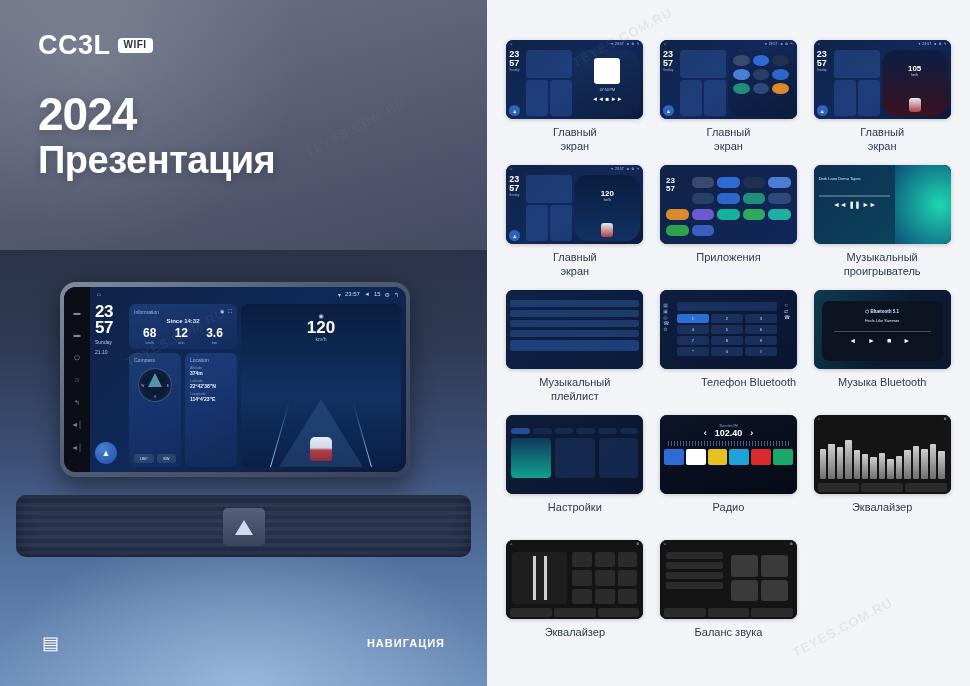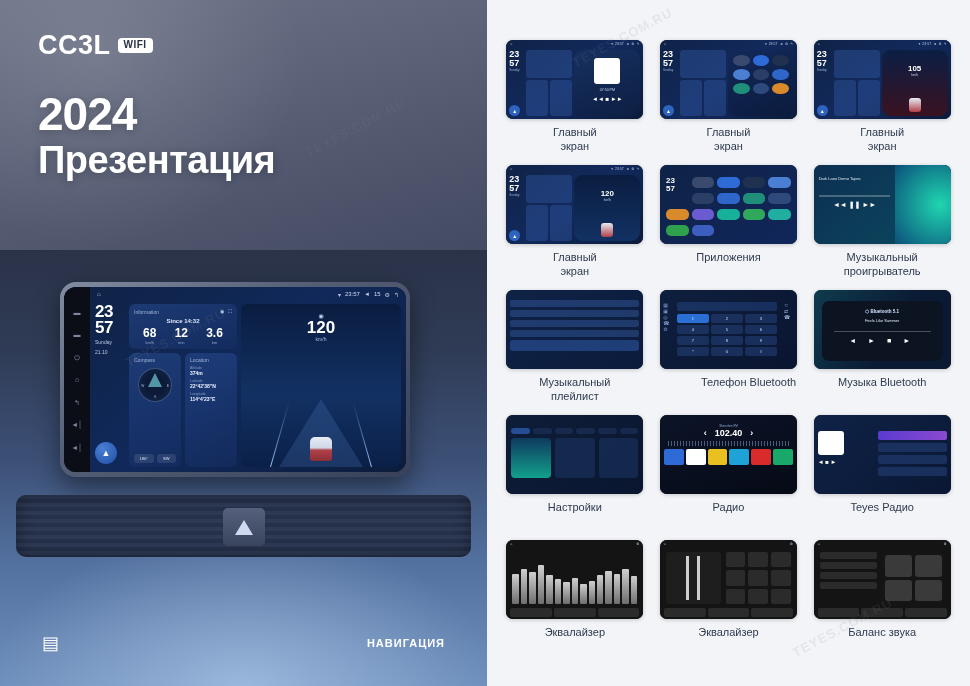--- a/index.html
+++ b/index.html
@@ -210,21 +210,21 @@
   .t-bar .sp{flex:1}
   .t-home { background:linear-gradient(140deg,#0f2347,#12295c 50%,#0b1b3b); height:100%;
     display:flex; flex-direction:column;}
   .t-row { flex:1; display:flex; gap:2px; padding:2px 3px 3px;}
   .t-clock{color:#fff;font-size:9px;font-weight:700;line-height:.95;}
   .t-clock small{display:block;color:#9db0d6;font-size:3px;font-weight:400;margin-top:2px}
   .t-col{display:flex;flex-direction:column;gap:2px;}
   .t-card{background:rgba(48,86,160,.45);border-radius:3px;flex:1}
   .t-orb{width:11px;height:11px;border-radius:50%;background:#2f63c0;margin-top:auto;
     color:#fff;font-size:5px;display:flex;align-items:center;justify-content:center}
-  .t-panel{flex:1;border-radius:9px;overflow:hidden;position:relative}
+  .t-panel{flex:1;border-radius:14px;overflow:hidden;position:relative}
   .t-apps{height:100%;background:linear-gradient(140deg,#0f2347,#10265a);
     display:grid;grid-template-columns:repeat(5,1fr);gap:3px;padding:12px 6px 6px;}
   .t-app{border-radius:5px;}
   .t-dark{height:100%;background:#141414;display:flex;flex-direction:column}
   .eq-area{flex:1;display:flex;align-items:flex-end;gap:2px;padding:6px 6px 4px}
   .eq-bar{flex:1;background:linear-gradient(0deg,#6e6e6e,#cfcfcf);border-radius:1px}
   .eq-foot{height:11px;display:flex;gap:2px;padding:0 4px 2px}
   .eq-btn{flex:1;background:#2b2b2b;border-radius:2px}
   .wm {
     position:absolute; color:rgba(120,130,150,.13);
@@ -649,37 +649,20 @@
               <div style="flex:1;height:16px;border-radius:2px;background:#1fa3d6"></div>
               <div style="flex:1;height:16px;border-radius:2px;background:#d92b2b"></div>
               <div style="flex:1;height:16px;border-radius:2px;background:#19a86a"></div>
             </div>
           </div>
         </div>
         <div class="cap" style="white-space: pre-line;">Радио</div>
       </div>
       <div class="cell">
         <div class="thumb">
-          <div style="height:100%;background:linear-gradient(140deg,#0f2347,#0a1733);padding:16px 4px 4px;display:flex;gap:4px">
-            <div style="flex:1">
-              <div style="width:26px;height:24px;background:#fff;border-radius:3px;margin-bottom:4px"></div>
-              <div style="color:#fff;font-size:6px">◄ ■ ►</div>
-            </div>
-            <div style="flex:1.2">
-              <div style="height:9px;border-radius:2px;margin-bottom:3px;background:linear-gradient(90deg,#5a3ad0,#8b4ad0)"></div>
-              <div style="height:9px;border-radius:2px;margin-bottom:3px;background:rgba(40,70,130,.5)"></div>
-              <div style="height:9px;border-radius:2px;margin-bottom:3px;background:rgba(40,70,130,.5)"></div>
-              <div style="height:9px;border-radius:2px;margin-bottom:3px;background:rgba(40,70,130,.5)"></div>
-            </div>
-          </div>
-        </div>
-        <div class="cap" style="white-space: pre-line;">Teyes Радио</div>
-      </div>
-      <div class="cell">
-        <div class="thumb">
           <div class="t-dark">
             <div class="t-bar">
               <span>⌂</span>
               <span class="sp"></span>
               <span>⚙</span>
             </div>
             <div class="eq-area">
               <div class="eq-bar" style="height:60%"></div>
               <div class="eq-bar" style="height:70%"></div>
               <div class="eq-bar" style="height:64%"></div>

